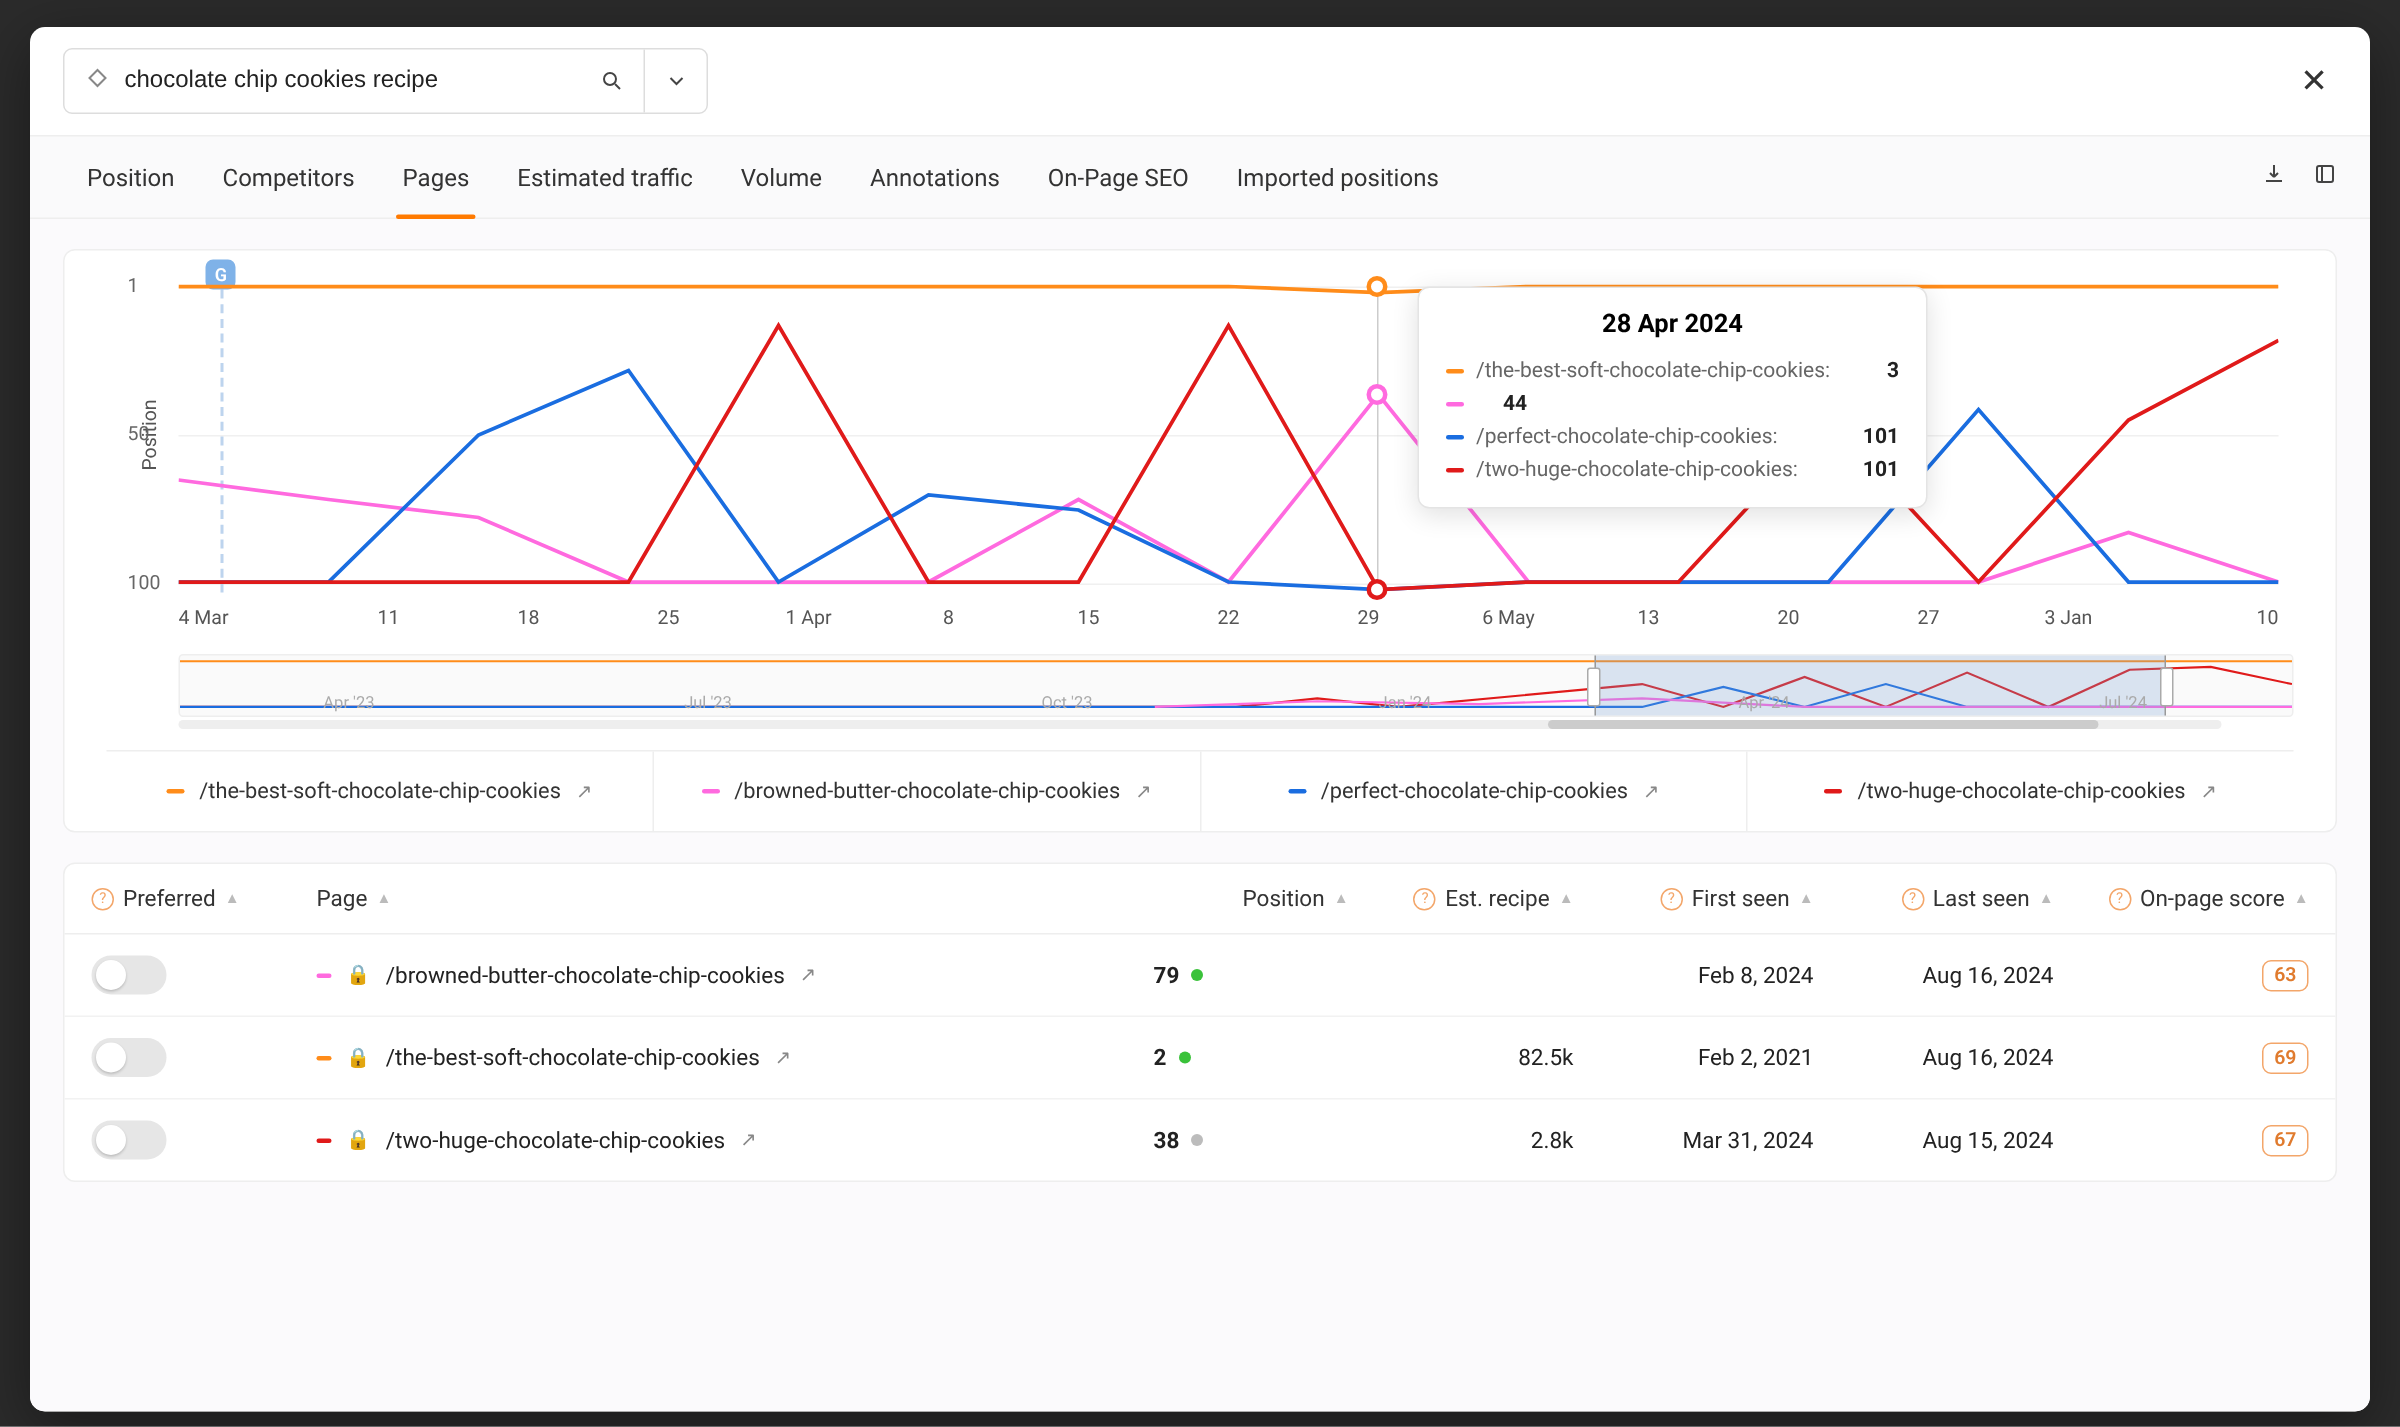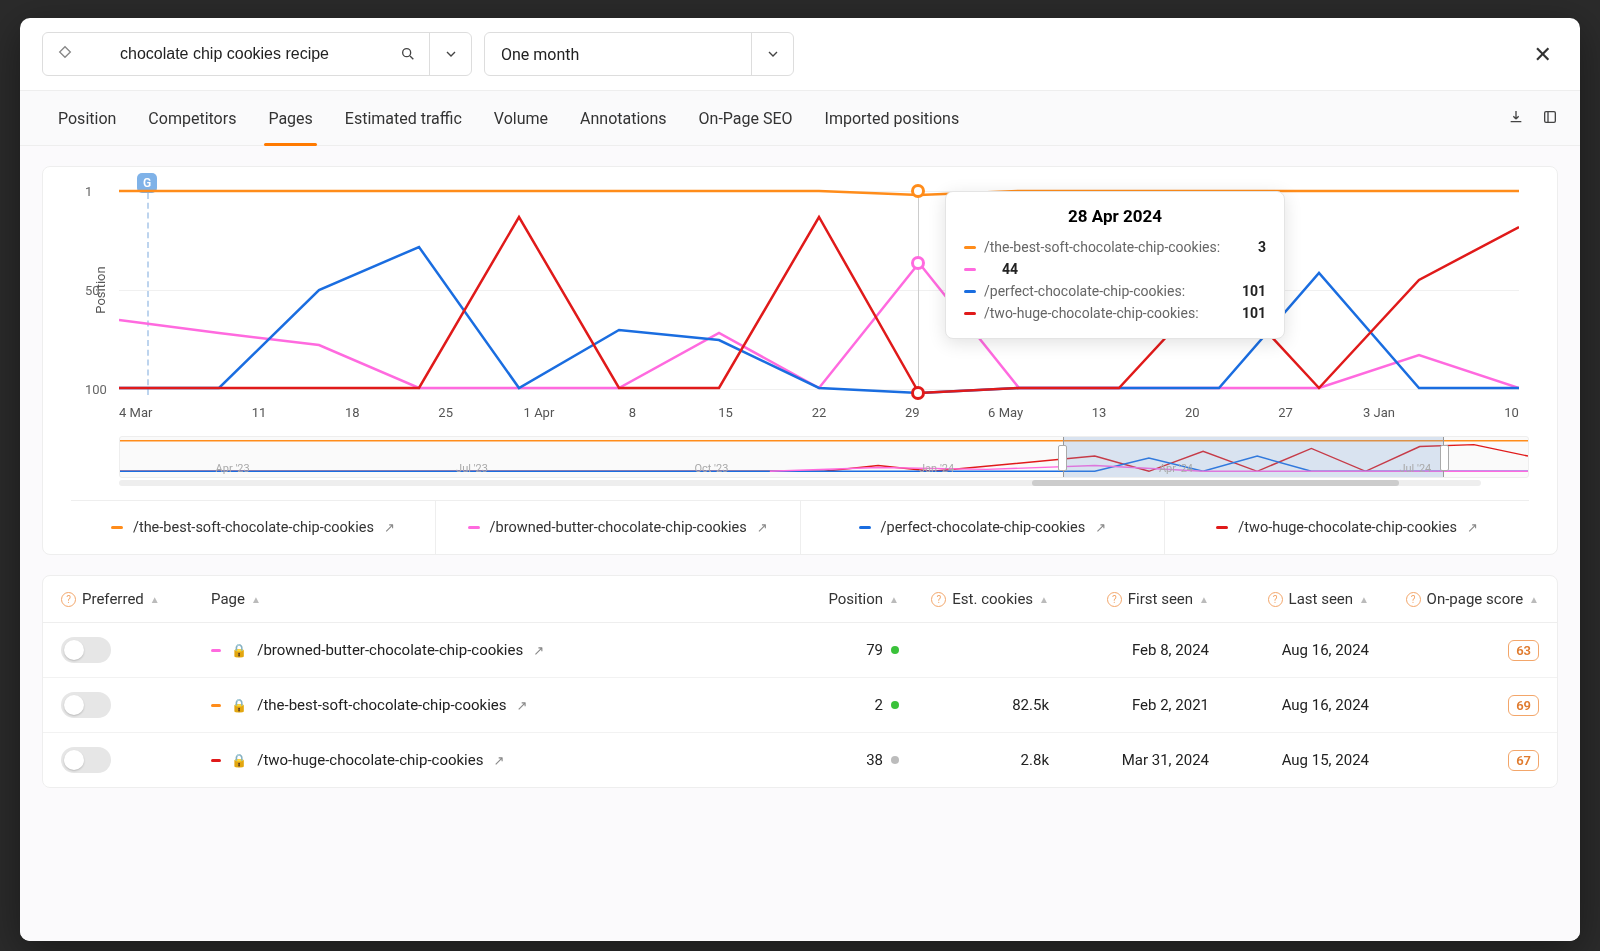--- a/index.html
+++ b/index.html
@@ -43,21 +43,21 @@
   width: 430px;
 }
 .search-inner {
   display: flex;
   align-items: center;
   padding: 0 14px;
   flex: 1;
   gap: 10px;
 }
 .tag-icon { color: #888; font-size: 15px; }
-.search-txt { font-size: 16px; color: #222; flex:1; border:none; outline:none;margin-left:37px; }
+.search-txt { font-size: 16px; color: #222; flex:1; border:none; outline:none; }
 .search-btn { width: 42px; display:flex; align-items:center; justify-content:center; color:#444; }
 .chev-btn { width: 42px; border-left:1px solid #ddd; display:flex; align-items:center; justify-content:center; color:#444;}
 .range-wrap {
   display:flex; border:1px solid #ddd; border-radius:6px; height:44px; width:310px;
 }
 .range-inner { flex:1; display:flex; align-items:center; padding:0 16px; font-size:16px; color:#222;}
 .close-btn { margin-left:auto; font-size:22px; color:#333; cursor:pointer; padding:6px;}
 
 .tabs-row {
   display:flex; align-items:center; padding: 0 22px; border-top:1px solid #eee; border-bottom:1px solid #eee;
@@ -115,21 +115,21 @@
 .help { width:15px; height:15px; border:1.5px solid #f3a66a; border-radius:50%; color:#f3a66a; font-size:10px; display:inline-flex; align-items:center; justify-content:center;}
 .sort { color:#bbb; font-size:10px;}
 .trow { border-bottom:1px solid #f2f2f2; font-size:15px; color:#222;}
 .trow:last-child{border-bottom:none;}
 .toggle { width:50px; height:26px; background:#e6e6e6; border-radius:13px; position:relative;}
 .toggle::after{content:''; position:absolute; left:3px; top:3px; width:20px; height:20px; background:#fff; border-radius:50%; box-shadow:0 1px 2px rgba(0,0,0,0.2);}
 .page-cell { display:flex; align-items:center; gap:10px;}
 .row-dash { width:10px; height:3px; border-radius:2px;}
 .lock { color:#555; font-size:13px;}
 .pos-cell,.traf-cell,.fs-cell,.ls-cell,.score-cell{ text-align:right;}
-.pos-cell { display:flex; justify-content:flex-end; align-items:center; gap:8px;}
+.pos-cell { display:flex; justify-content:flex-start; align-items:center; gap:8px;font-weight:bold;}
 .dot { width:8px; height:8px; border-radius:50%;}
 .score-pill { display:inline-block; border:1.5px solid #f3a66a; color:#e07b2e; border-radius:6px; padding:2px 7px; font-size:13px; font-weight:600;}
 svg.icon{width:16px;height:16px;stroke:currentColor;fill:none;stroke-width:2;}
 </style>
 </head>
 <body>
 
 <div class="backdrop"></div>
 <div class="modal">
 
@@ -142,28 +142,20 @@
             </svg>
         </span>
         <input class="search-txt" value="chocolate chip cookies recipe" style="">
       </div>
       <div class="search-btn">
         <svg class="icon" viewBox="0 0 24 24">
             <circle cx="10" cy="10" r="6"></circle>
             <line x1="15" y1="15" x2="20" y2="20"></line>
           </svg>
       </div>
-      <div class="chev-btn">
-        <svg class="icon" viewBox="0 0 24 24">
-            <polyline points="6 9 12 15 18 9"></polyline>
-          </svg>
-      </div>
-    </div>
-    <div class="range-wrap">
-      <div class="range-inner">One month</div>
       <div class="chev-btn">
         <svg class="icon" viewBox="0 0 24 24">
             <polyline points="6 9 12 15 18 9"></polyline>
           </svg>
       </div>
     </div>
     <div class="close-btn">✕</div>
   </div>
 
   <div class="tabs-row">
@@ -312,21 +304,21 @@
         <div class="th">
             <span>Page</span>
             <span class="sort">▲</span>
           </div>
         <div class="th right">
             <span>Position</span>
             <span class="sort">▲</span>
           </div>
         <div class="th right">
             <span class="help">?</span>
-            <span>Est. cookies</span>
+            <span>Est. recipe</span>
             <span class="sort">▲</span>
           </div>
         <div class="th right">
             <span class="help">?</span>
             <span>First seen</span>
             <span class="sort">▲</span>
           </div>
         <div class="th right">
             <span class="help">?</span>
             <span>Last seen</span>

